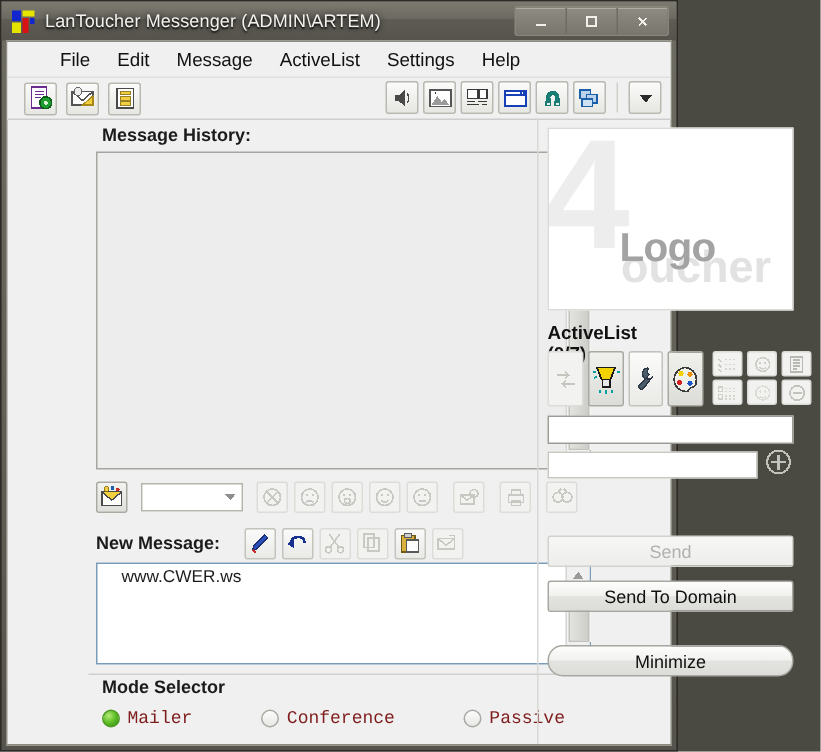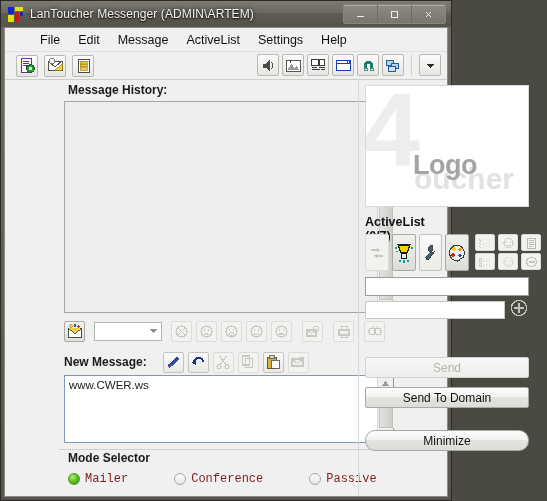--- a/index.html
+++ b/index.html
@@ -119,21 +119,21 @@
   }
   .combo .arr{width:15px;display:flex;align-items:center;justify-content:center;}
   
   .nm-head{position:absolute;left:15px;top:272px;width:332px;height:22px;
     display:flex;align-items:center;gap:4px;}
   .nm-label{margin-right:12px;}
   .nm-box{
     position:absolute;left:15px;top:296px;width:330px;height:68px;
     background:#fff;border:1px solid #7b9cb8;box-sizing:border-box;display:flex;
   }
-  .nm-text{flex:1;padding:3px 4px;font-size:11.5px;color:#1c1c1c;
+  .nm-text{flex:1;padding:3px 16px;font-size:11.5px;color:#1c1c1c;
     font-family:"Liberation Sans", sans-serif;}
   
   .mode-sep{position:absolute;left:10px;top:370px;width:340px;height:1px;background:#d0d0cc;}
   .mode-label{position:absolute;left:19px;top:372px;}
   .mode-row{position:absolute;left:19px;top:390px;width:330px;height:20px;display:flex;align-items:center;}
   .radio{display:flex;align-items:center;margin-right:46px;}
   .rdot{
     width:12px;height:12px;border-radius:50%;margin-right:5px;box-sizing:border-box;
     border:1px solid #a9a9a3;background:linear-gradient(180deg,#fcfcfc,#e7e7e4);
   }

